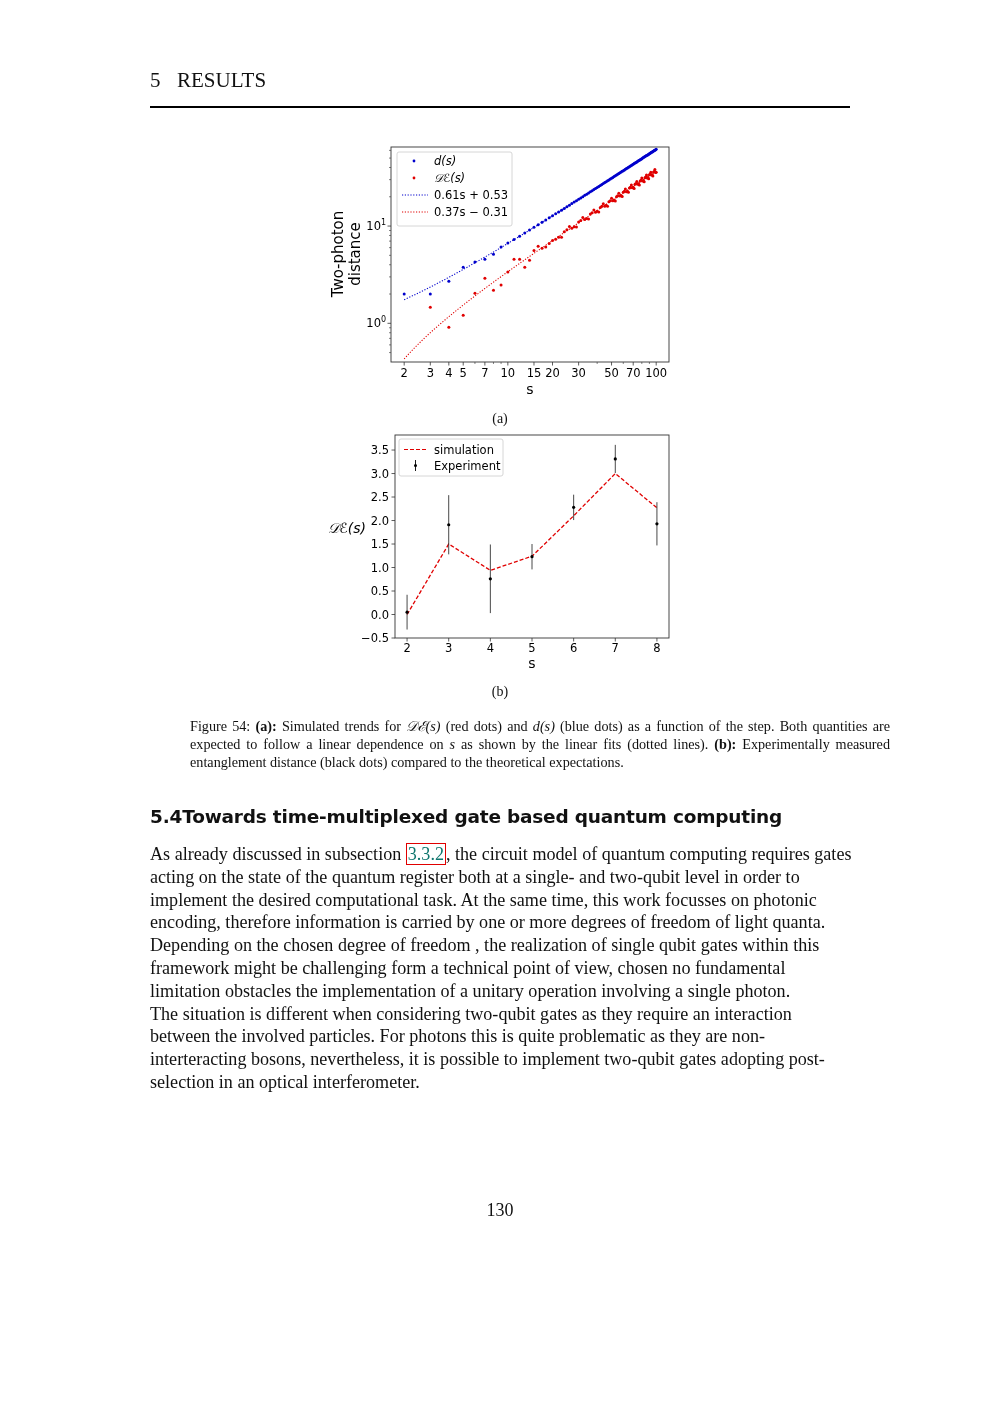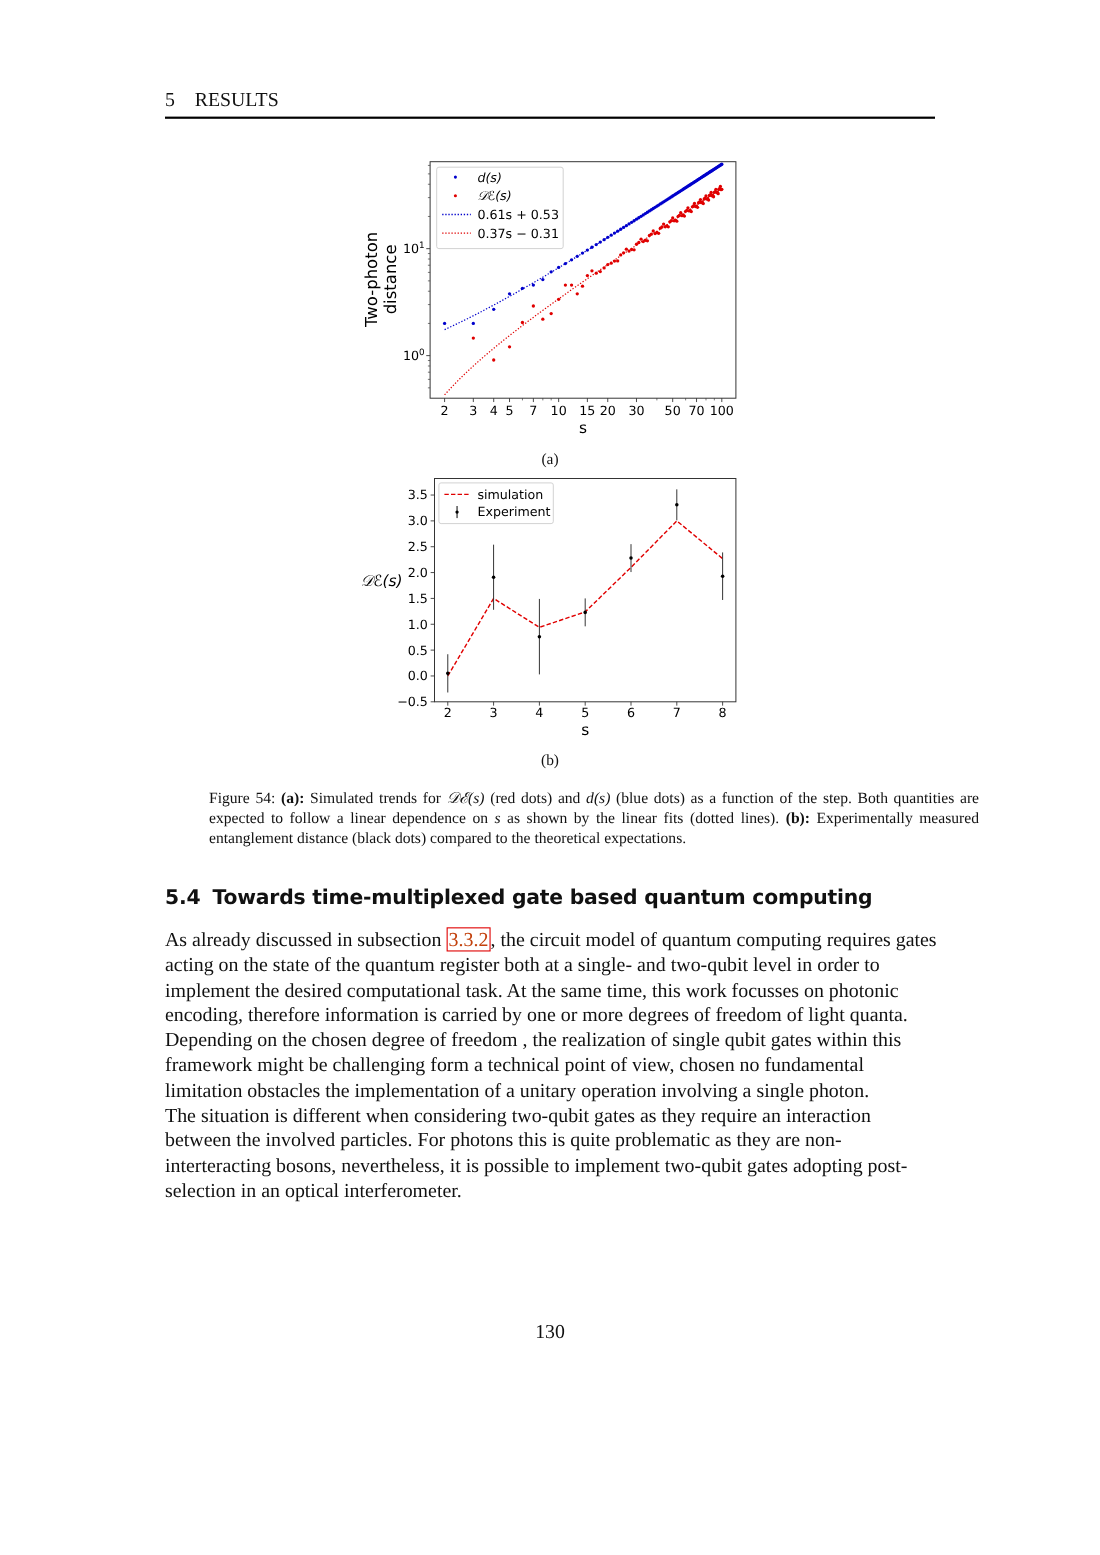--- a/index.html
+++ b/index.html
@@ -1,29 +1,29 @@
 <!DOCTYPE html>
 <html><head>
 <meta charset="utf-8">
 <style>
   html, body { margin:0; padding:0; background:#ffffff; }
   body { width:1000px; height:1414px; position:relative; overflow:hidden; font-family:"DejaVu Serif", serif; color:#111; }
-  .running-head { position:absolute; left:150px; top:80px; font-size:18px; font-family:"Liberation Serif", serif; }
+  .running-head { position:absolute; left:150px; top:68px; font-size:21px; font-family:"Liberation Serif", serif; }
   .running-head .num { display:inline-block; width:27px; }
   .head-rule { position:absolute; left:150px; top:106px; width:700px; height:1.5px; background:#000; }
   svg.chart { position:absolute; overflow:visible; }
   svg text { font-family:"DejaVu Sans", sans-serif; fill:#000; }
   .sublabel { position:absolute; font-family:"Liberation Serif", serif; font-size:14px; width:40px; text-align:center; }
   .caption { position:absolute; left:150px; top:717px; width:700px; font-family:"Liberation Serif", serif; font-size:14.2px; line-height:18px; text-align:justify;margin-left:40px; }
   .caption b { font-weight:bold; }
   .section-title { position:absolute; left:150px; top:806px; font-family:"DejaVu Sans", sans-serif; font-weight:bold; font-size:18.5px; letter-spacing:-0.2px; }
-  .section-title .secnum { margin-right:11px; }
+  .section-title .secnum { margin-right:0; }
   .body-text { position:absolute; left:150px; top:843px; width:702px; font-family:"Liberation Serif", serif; font-size:18.1px; line-height:22.8px; }
   .body-text p { margin:0; }
-  .xref { border:1.5px solid #e00000; padding:0 1px; color:#c2410c; }
+  .xref { border:1.5px solid #e00000; padding:0 1px; color:#0f766e; }
   .page-number { position:absolute; left:0; width:1000px; top:1200px; text-align:center; font-family:"Liberation Serif", serif; font-size:18px; }
   .math { font-style:italic; }
 </style>
 </head>
 <body>
 
 <div class="running-head">
   <span class="num">5</span><span>RESULTS</span>
 </div>
 <div class="head-rule"></div>

